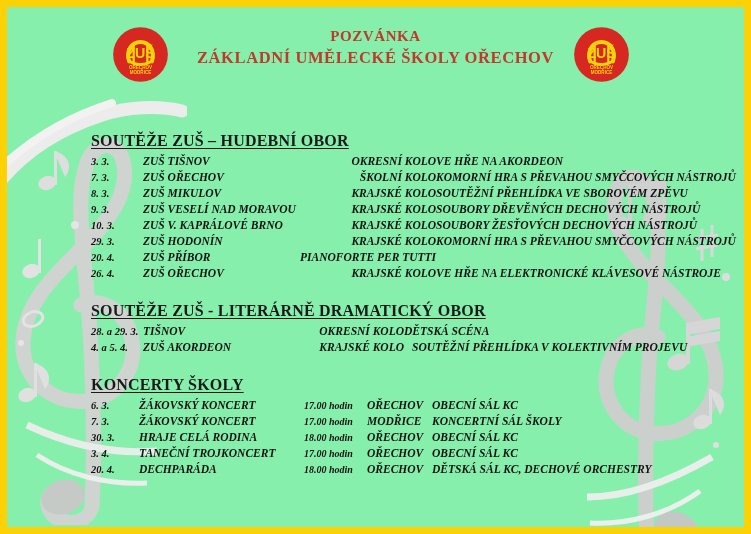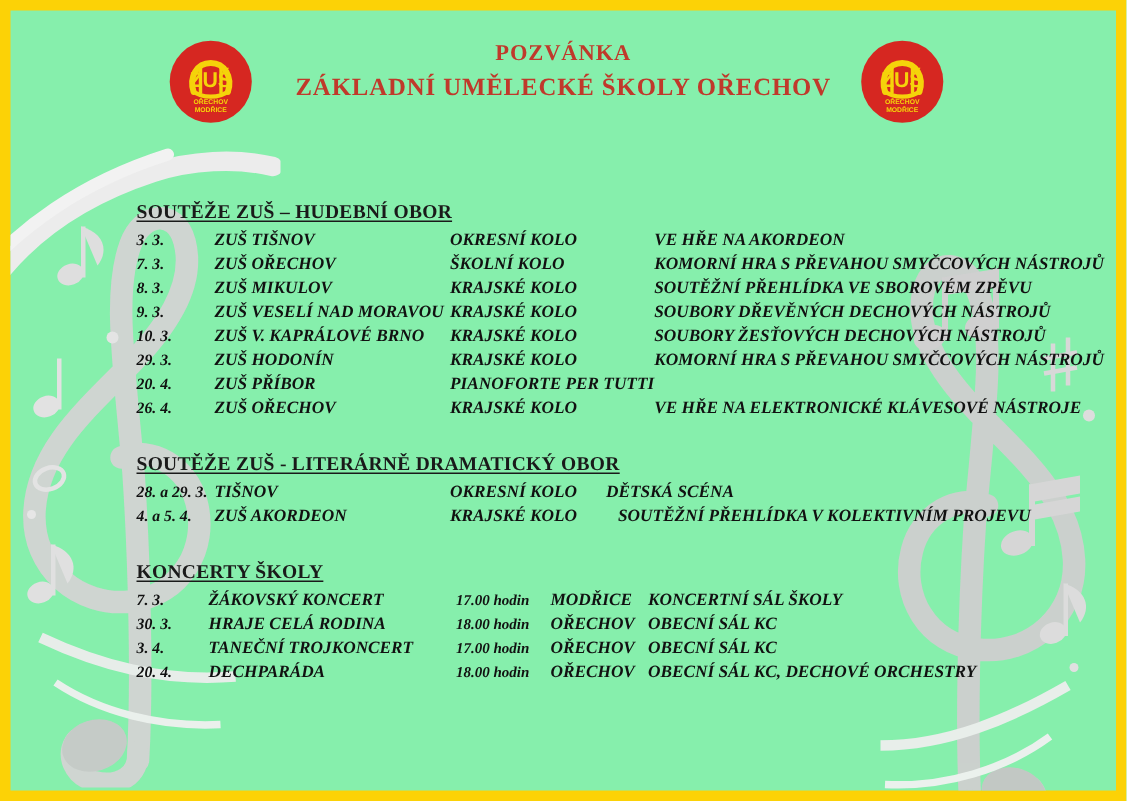--- a/index.html
+++ b/index.html
@@ -106,21 +106,21 @@
 
   
   .content {
     position: relative;
     z-index: 3;
     padding: 33px 0 0 84px;
   }
   .section-head {
     font-family: "Liberation Serif", "DejaVu Serif", serif;
     font-weight: bold;
-    font-size: 13px;
+    font-size: 16px;
     color: #1a1a1a;
     letter-spacing: .2px;
     text-decoration: underline;
     text-underline-offset: 2px;
     display: inline-block;
     margin: 0 0 3px 0;
     white-space: nowrap;
   }
   .section-head.spaced { margin-top: 21px; }
   table.rows {
@@ -131,21 +131,21 @@
     color: #111111;
     white-space: nowrap;
   }
   table.rows td {
     padding: 2px 0 2px 0;
     vertical-align: baseline;
     font-family: "Liberation Serif", "DejaVu Serif", serif;
   }
   td.c-date  { width: 52px;  padding-left: 2px; font-size: 10.5px; margin-top: 13px; }
   td.c-place { width: 157px; }
-  td.c-round { width: 104px; }
+  td.c-round { width: 104px; text-align: right; }
   td.c-desc  { }
   
   table.concerts td.c-date  { width: 48px; font-size: 10.5px; }
   table.concerts td.c-name  { width: 165px; }
   table.concerts td.c-time  { width: 63px; font-size: 10px; font-weight: bold; }
   table.concerts td.c-town  { width: 65px; }
   table.concerts td.c-hall  { }
   .pad-left-1 { padding-left: 8px !important; margin-top: 32px; }
 </style>
 </head>
@@ -338,20 +338,27 @@
           <td class="c-desc pad-left-1">SOUTĚŽNÍ PŘEHLÍDKA V KOLEKTIVNÍM PROJEVU</td>
         </tr>
       </tbody>
     </table>
 
     
     <div class="section-head spaced">KONCERTY ŠKOLY</div>
     <table class="rows concerts">
       <tbody>
         <tr>
+          <td class="c-date">6. 3.</td>
+          <td class="c-name">ŽÁKOVSKÝ KONCERT</td>
+          <td class="c-time">17.00 hodin</td>
+          <td class="c-town">OŘECHOV</td>
+          <td class="c-hall">OBECNÍ SÁL KC</td>
+        </tr>
+        <tr>
           <td class="c-date">7. 3.</td>
           <td class="c-name">ŽÁKOVSKÝ KONCERT</td>
           <td class="c-time">17.00 hodin</td>
           <td class="c-town">MODŘICE</td>
           <td class="c-hall">KONCERTNÍ SÁL ŠKOLY</td>
         </tr>
         <tr>
           <td class="c-date">30. 3.</td>
           <td class="c-name">HRAJE CELÁ RODINA</td>
           <td class="c-time">18.00 hodin</td>
@@ -363,19 +370,19 @@
           <td class="c-name">TANEČNÍ TROJKONCERT</td>
           <td class="c-time">17.00 hodin</td>
           <td class="c-town">OŘECHOV</td>
           <td class="c-hall">OBECNÍ SÁL KC</td>
         </tr>
         <tr>
           <td class="c-date">20. 4.</td>
           <td class="c-name">DECHPARÁDA</td>
           <td class="c-time">18.00 hodin</td>
           <td class="c-town">OŘECHOV</td>
-          <td class="c-hall">OBECNÍ SÁL KC, DECHOVÉ ORCHESTRY</td>
+          <td class="c-hall">DĚTSKÁ SÁL KC, DECHOVÉ ORCHESTRY</td>
         </tr>
       </tbody>
     </table>
 
   </div>
 </div>
 
 </body></html>

